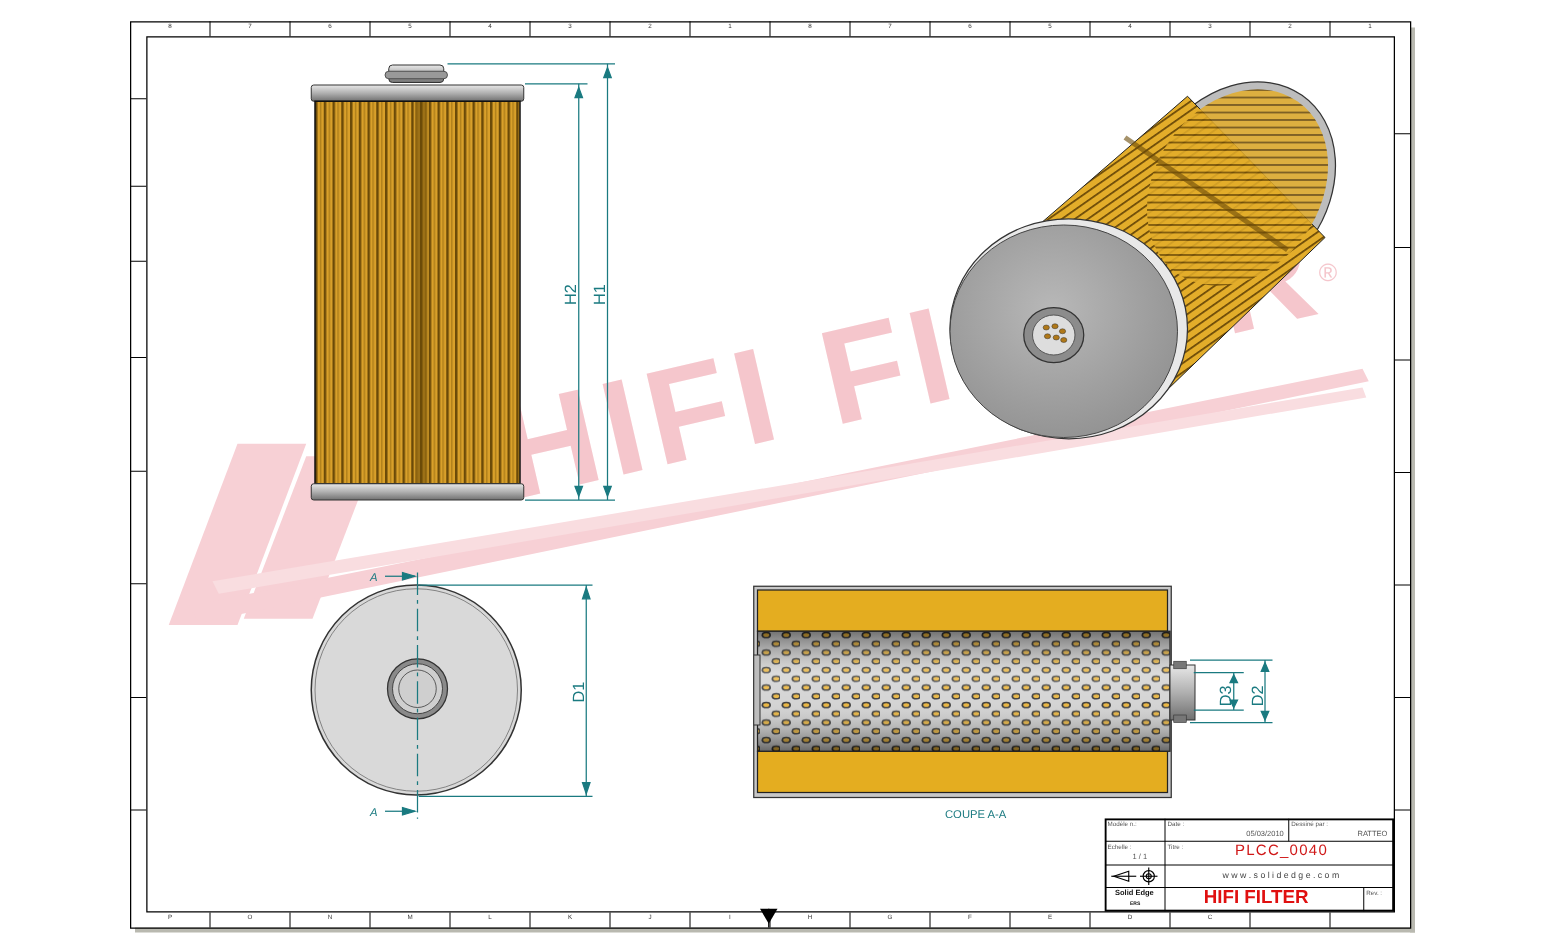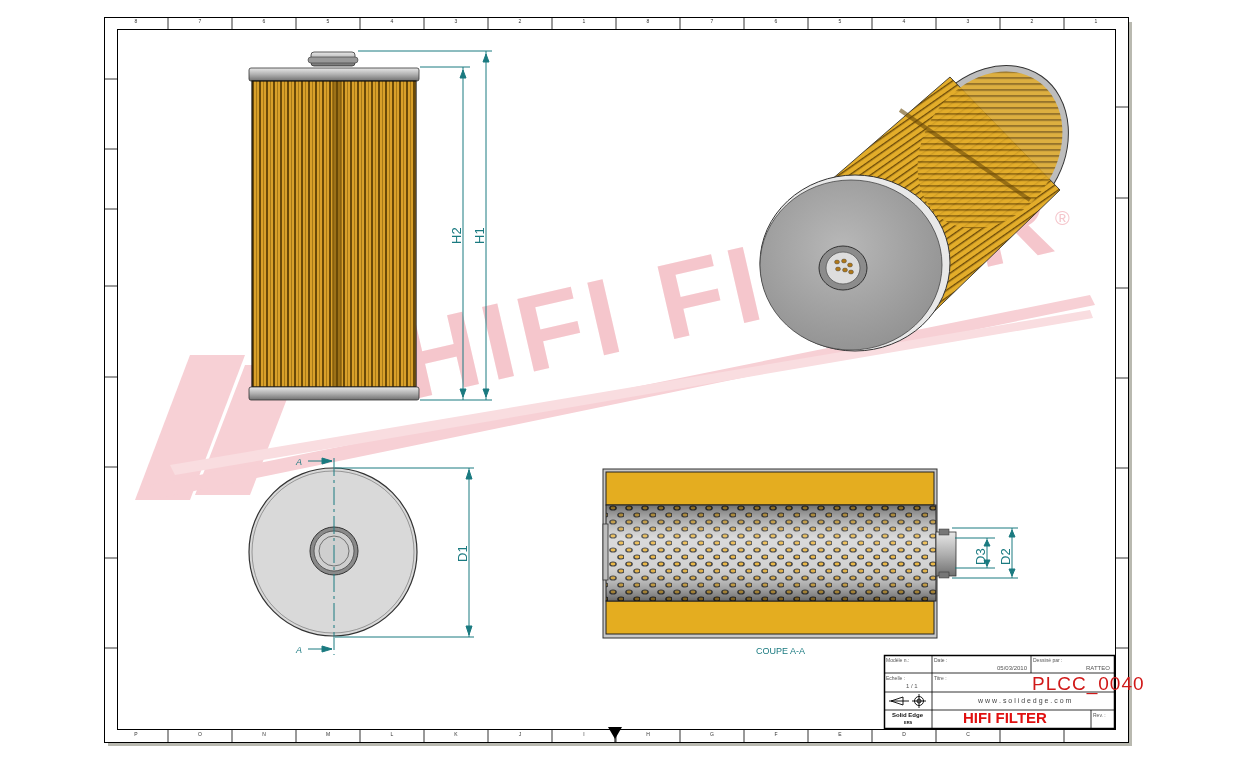--- a/index.html
+++ b/index.html
@@ -293,18 +293,18 @@
 </div>
 
 <span class="tb-small" style="left:886px;top:657px;">Modèle n.:</span>
 <span class="tb-small" style="left:934px;top:657px;">Date :</span>
 <span class="tb-small" style="left:997px;top:665px;font-size:6px;">05/03/2010</span>
 <span class="tb-small" style="left:1033px;top:657px;">Dessiné par :</span>
 <span class="tb-small" style="left:1086px;top:665px;font-size:6px;">RATTEO</span>
 <span class="tb-small" style="left:886px;top:675px;">Echelle :</span>
 <span class="tb-small" style="left:906px;top:683px;font-size:6px;">1 / 1</span>
 <span class="tb-small" style="left:934px;top:675px;">Titre :</span>
-<span class="abs" style="left:1032px;top:673px;font-size:19px;color:#d01818;letter-spacing:1px;">PLCC_0040</span>
+<span class="abs" style="left:988px;top:673px;font-size:12px;color:#d01818;letter-spacing:1px;">PLCC_0040</span>
 <span class="abs" style="left:978px;top:697px;font-size:7px;color:#444;">w w w . s o l i d e d g e . c o m</span>
 <span class="abs" style="left:892px;top:712px;font-size:6px;font-weight:bold;color:#111;">Solid Edge</span>
 <span class="abs" style="left:904px;top:720px;font-size:4px;font-weight:bold;color:#111;">ERS</span>
 <span class="abs" style="left:963px;top:709px;font-size:15px;font-weight:bold;color:#e01010;">HIFI FILTER</span>
 <span class="tb-small" style="left:1093px;top:712px;">Rev. :</span>
 
 </body></html>

